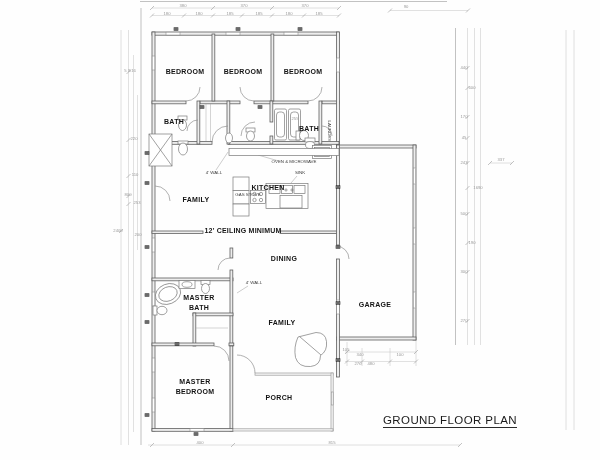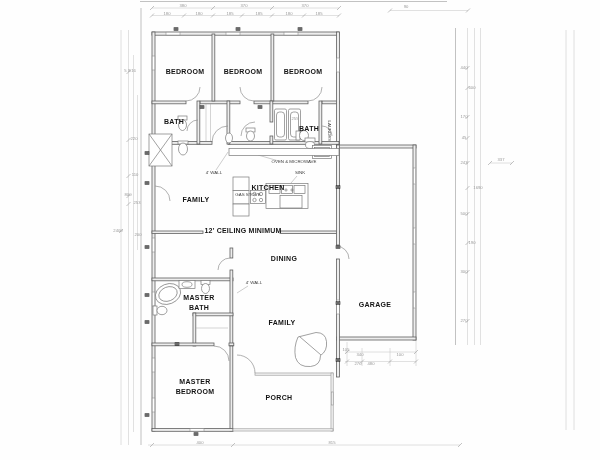--- a/index.html
+++ b/index.html
@@ -370,13 +370,14 @@
         <text x="346" y="351" class="t-dim" text-anchor="middle">105</text>
         <text x="360" y="356" class="t-dim" text-anchor="middle">340</text>
         <text x="400" y="356" class="t-dim" text-anchor="middle">100</text>
         <text x="358" y="365" class="t-dim" text-anchor="middle">270</text>
         <text x="371" y="365" class="t-dim" text-anchor="middle">480</text>
         <text x="200" y="443.5" class="t-dim" text-anchor="middle">400</text>
         <text x="332" y="443.5" class="t-dim" text-anchor="middle">815</text>
       </g>
   </svg>
 
+  <div id="plan-title">GROUND FLOOR PLAN</div>
 </div>
 
 </body></html>

